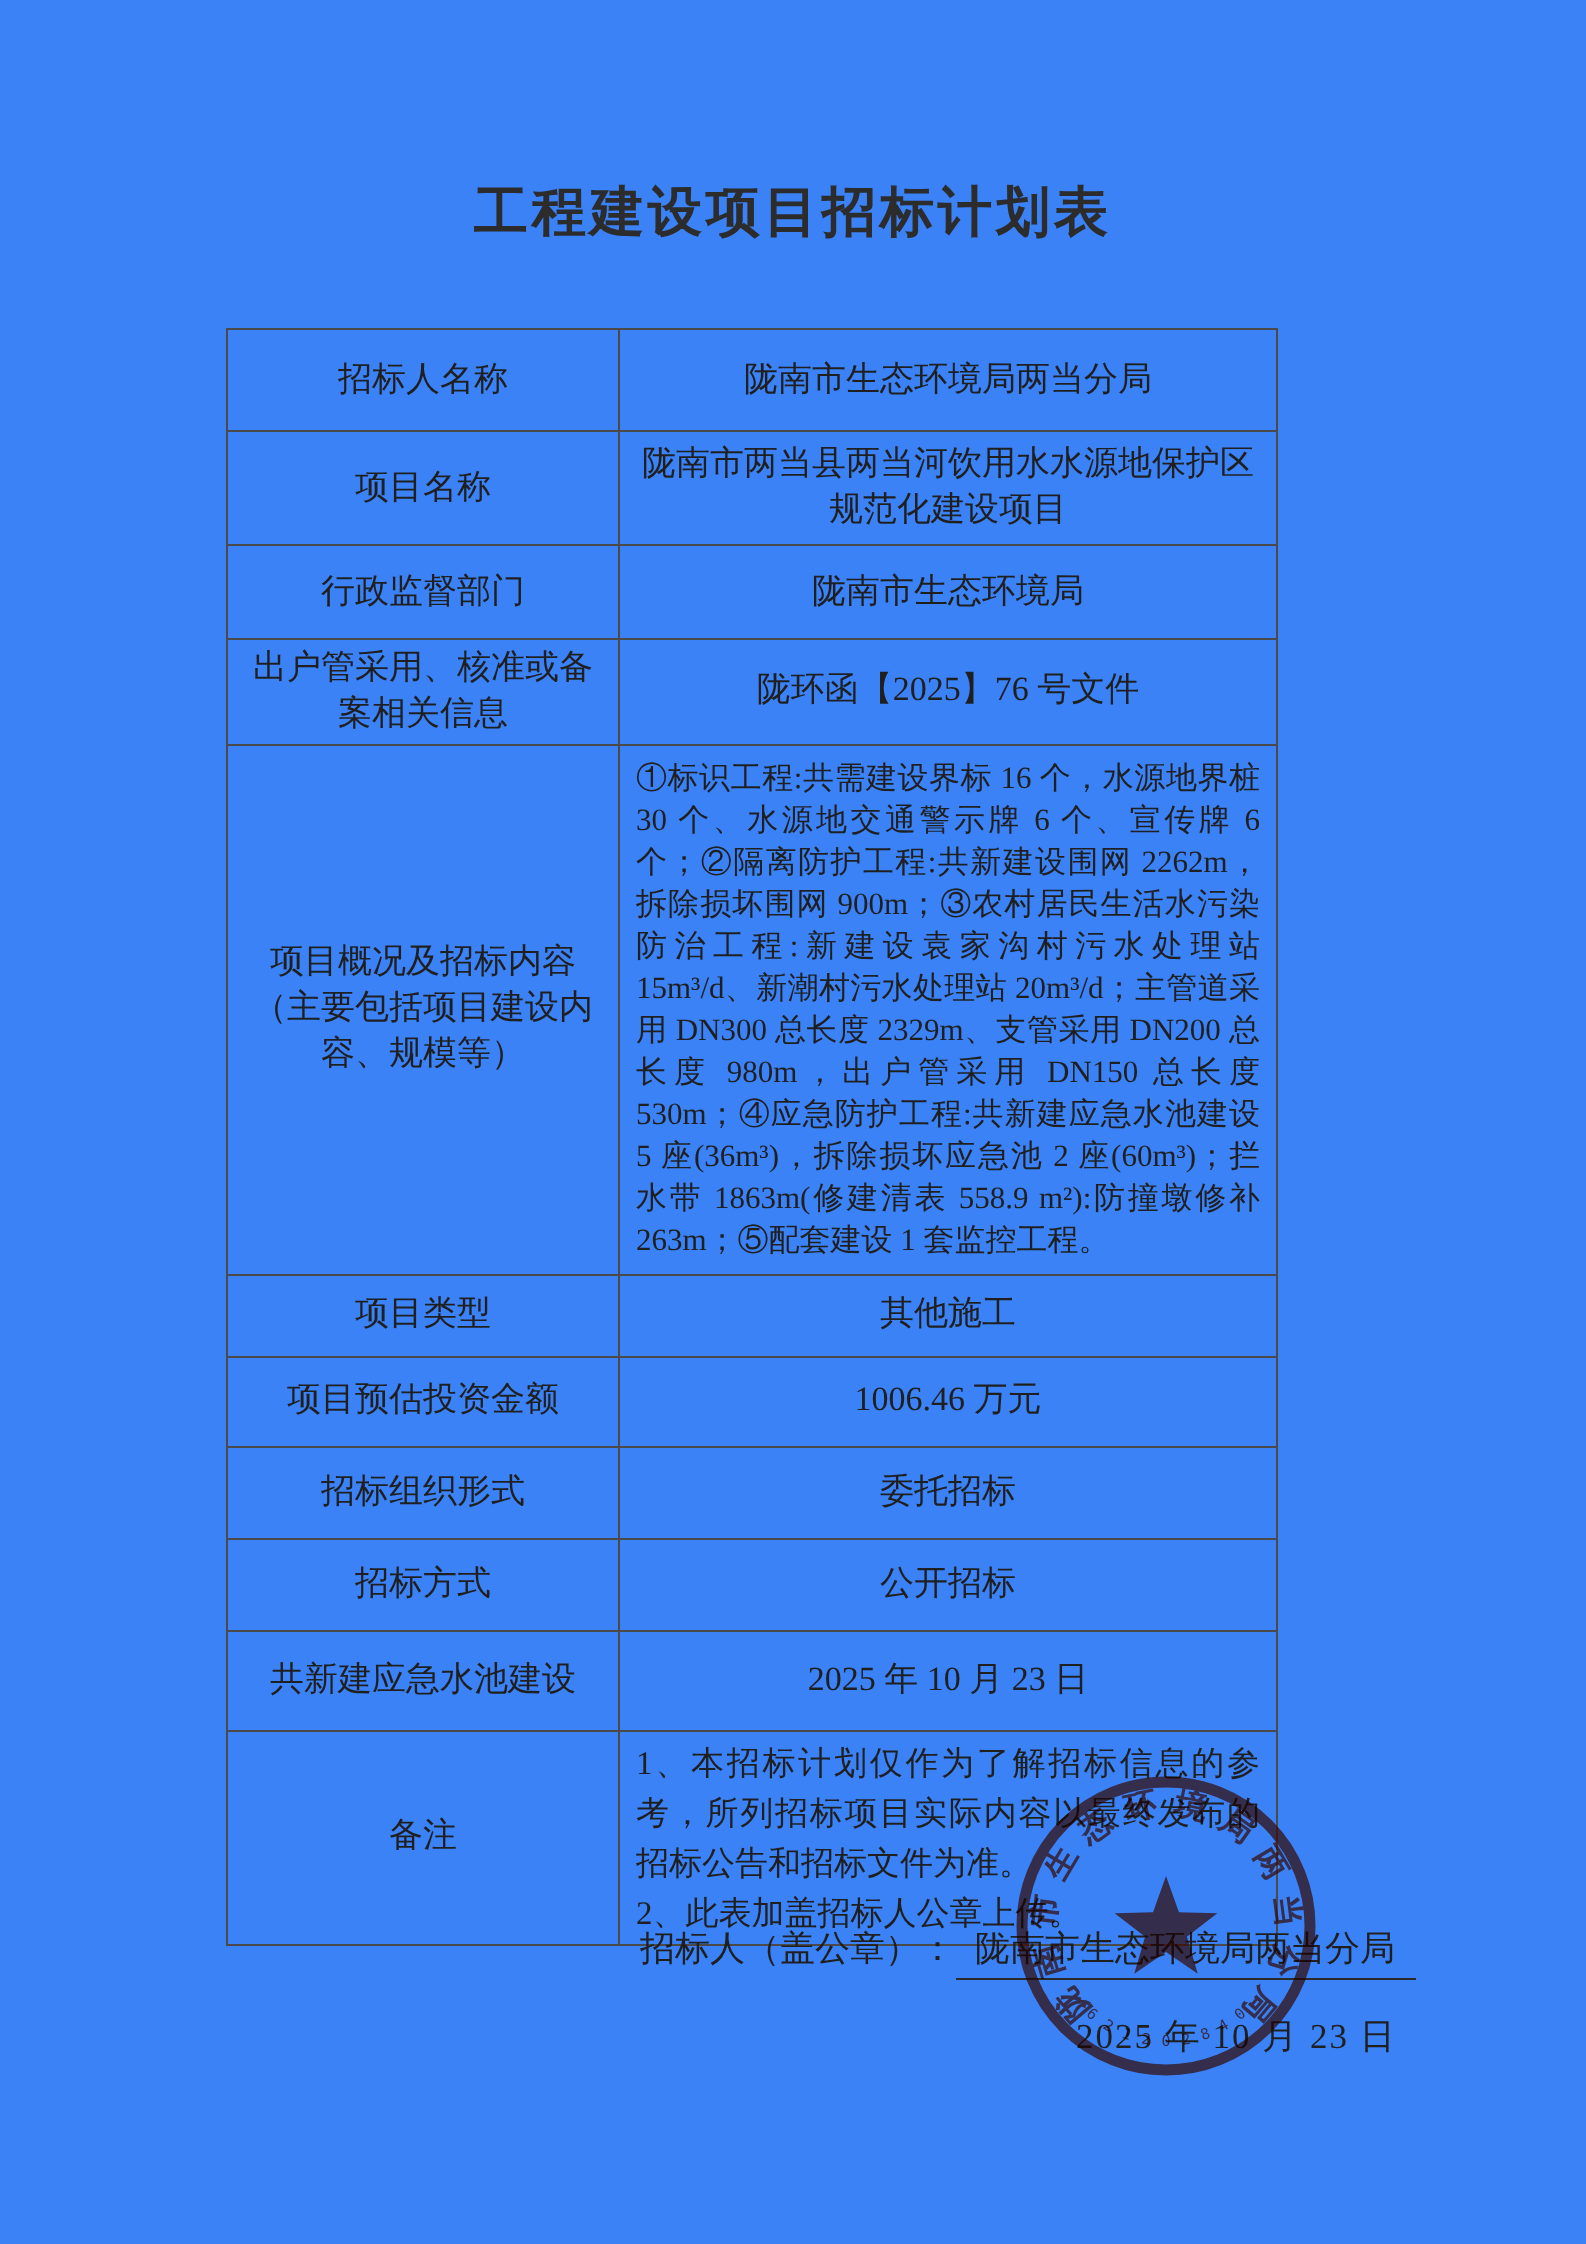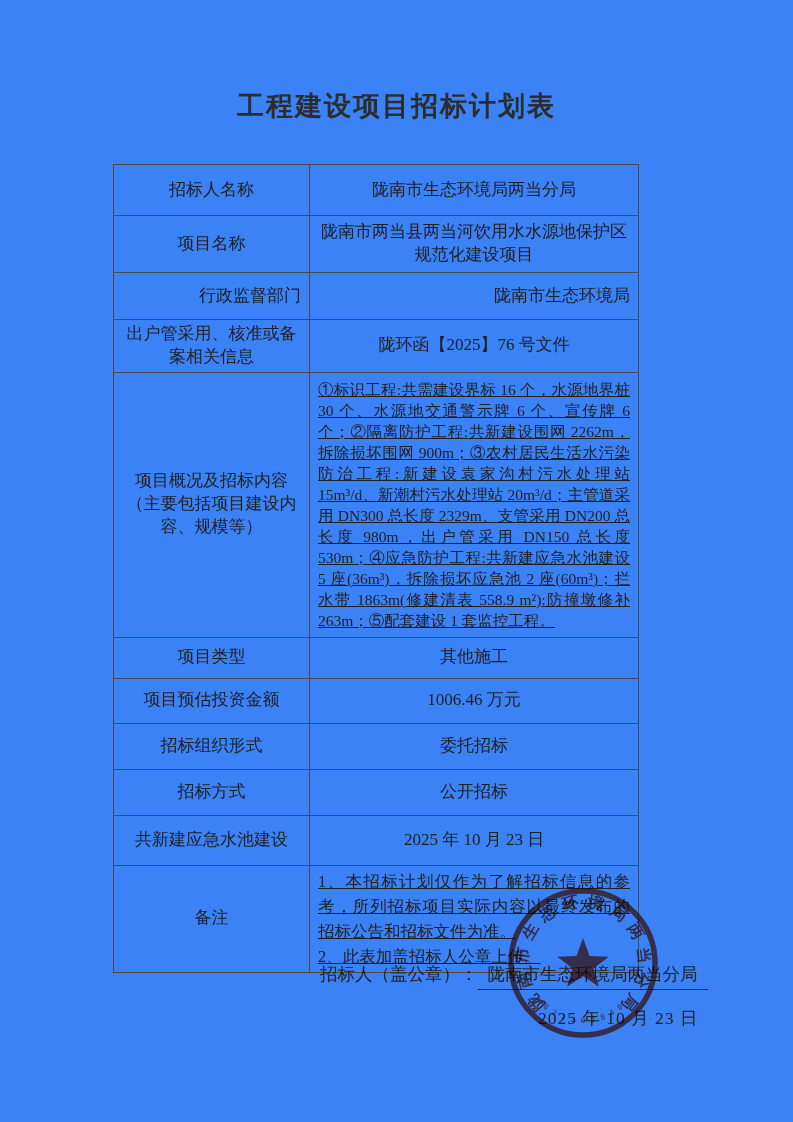--- a/index.html
+++ b/index.html
@@ -45,25 +45,24 @@
   td.lbl{
     width:179px;
     text-align:center;
   }
   td.val{
     text-align:center;
   }
   td.val.left{
     text-align:left;
     text-align:justify;
-    text-decoration:underline;
   }
   tr.r0 td{height:44px;}
   tr.r1 td{height:50px;}
-  tr.r2 td{height:40px;text-align:right;}
+  tr.r2 td{height:40px;}
   tr.r3 td{height:44px;}
   tr.r4 td{height:204px;}
   tr.r5 td{height:34px;}
   tr.r6 td{height:38px;}
   tr.r7 td{height:39px;}
   tr.r8 td{height:39px;}
   tr.r9 td{height:43px;}
   tr.r10 td{height:43px;}
   tr.r11 td{height:92px;}
   tr.r4 td.val{

